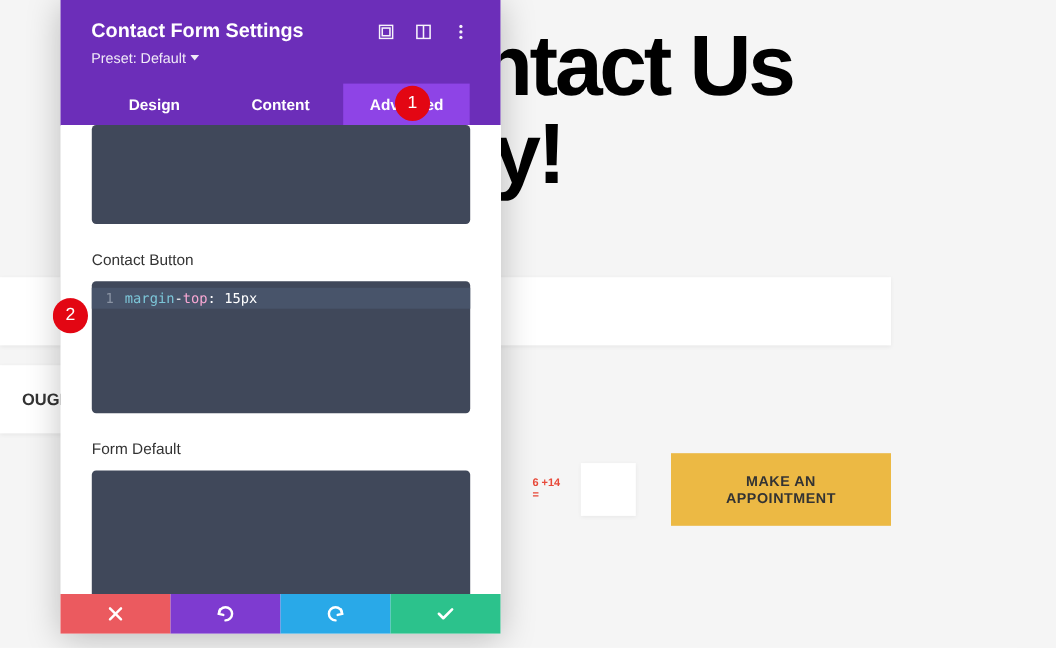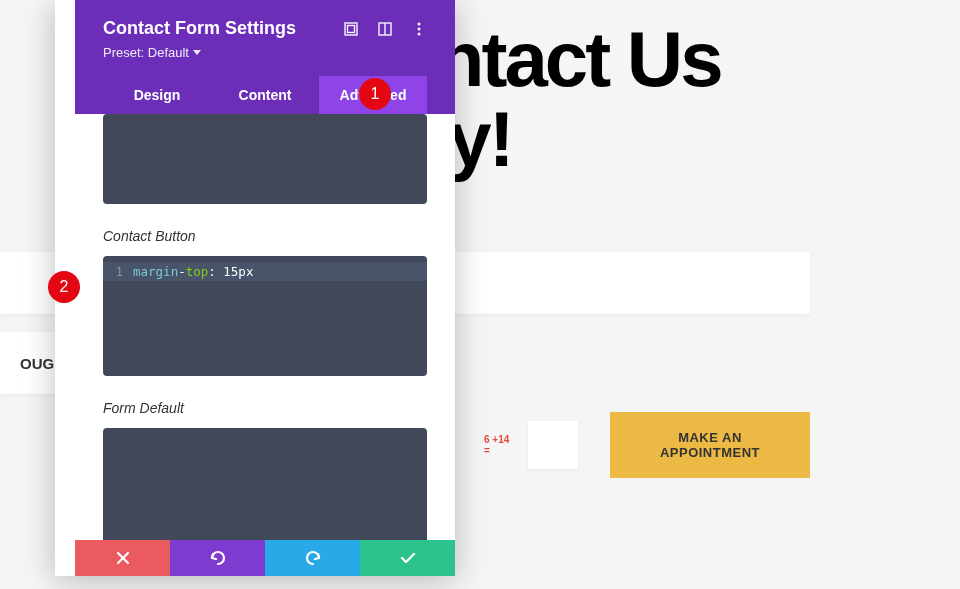--- a/index.html
+++ b/index.html
@@ -96,21 +96,20 @@
     .panel {
       position: absolute;
       top: 0;
       left: 55px;
       width: 400px;
       height: 576px;
       background: #fff;
       box-shadow: 0 4px 30px rgba(0,0,0,0.25);
       display: flex;
       flex-direction: column;
-      padding-left: 20px;
     }
     .panel-header {
       background: #6c2eb9;
       color: #fff;
       padding: 18px 28px 0 28px;
     }
     .panel-title-row {
       display: flex;
       align-items: center;
       justify-content: space-between;
@@ -173,32 +172,31 @@
       padding: 6px 0;
       font-family: "Menlo", "Consolas", monospace;
       font-size: 12.5px;
     }
     .code-block.first { height: 90px; margin-top: 0; }
     .section-label {
       font-size: 14px;
       color: #333;
       margin-bottom: 12px;
       margin-top: 0;
-      font-style: italic;
     }
     .code-line {
       display: flex;
       gap: 10px;
       padding: 2px 10px;
       background: #48546a;
     }
     .linenum { color: #8a93a3; width: 10px; text-align: right; }
     .code-prop { color: #7cc6d8; }
     .code-dash { color: #fff; }
-    .code-prop2 { color: #84cc16; }
+    .code-prop2 { color: #f9a8d4; }
     .code-colon { color: #fff; }
     .code-val { color: #ffffff; }
     .code-block.second { height: 120px; }
     .code-block.third { height: 120px; }
     
     .panel-footer {
       display: flex;
       height: 36px;
     }
     .fbtn {

